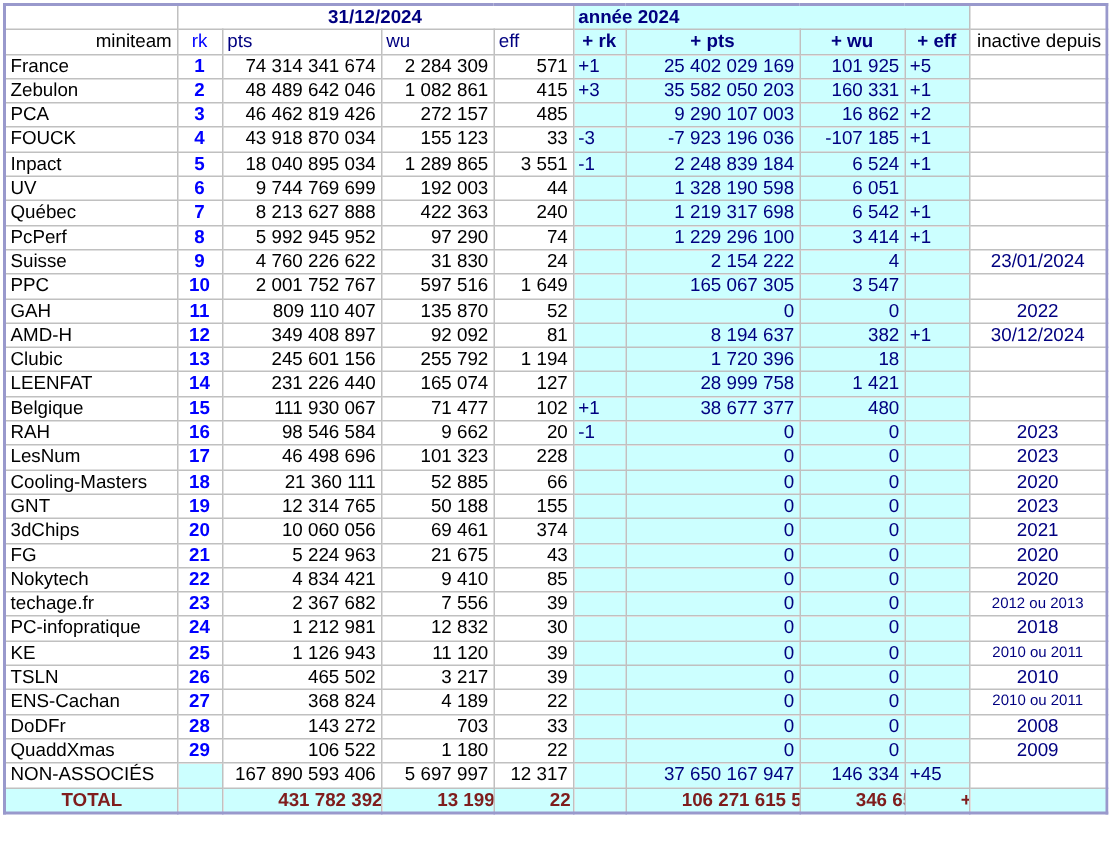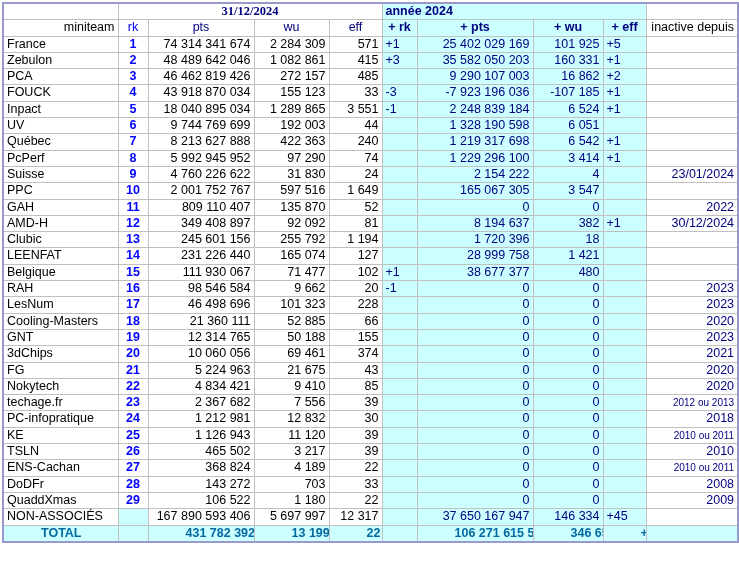--- a/index.html
+++ b/index.html
@@ -26,39 +26,39 @@
     border:1px solid var(--grid);
     height:15.3px;
     line-height:15.3px;
     padding:0 3px;
     overflow:hidden;
     white-space:nowrap;
     font-weight:normal;
   }
   
   .h-corner{background:#fff;}
-  .h-group-date{text-align:center;color:var(--navy);font-weight:bold;font-family:Liberation Serif, serif;}
+  .h-group-date{text-align:center;color:var(--navy);font-weight:bold;}
   .h-group-year{text-align:left;color:var(--navy);font-weight:bold;background:var(--highlight);}
   .h-miniteam{text-align:right;color:#000;}
   .h-rk{text-align:center;color:var(--rank-blue);font-weight:normal;}
-  .h-col{text-align:center;color:var(--navy);margin-left:47px;}
+  .h-col{text-align:left;color:var(--navy);margin-left:47px;}
   .h-dcol{text-align:center;color:var(--navy);background:var(--highlight);font-weight:bold;}
   .h-inactive{text-align:right;color:#000;}
   
   .c-team{text-align:left;color:#000;}
   .c-rk{text-align:center;color:var(--rank-blue);font-weight:bold;}
   .c-num{text-align:right;color:#000;}
   .c-drk{text-align:left;color:var(--navy);background:var(--highlight);}
   .c-dnum{text-align:right;color:var(--navy);background:var(--highlight);}
   .c-deff{text-align:left;color:var(--navy);background:var(--highlight);}
-  .c-inactive{text-align:right;color:var(--navy);}
+  .c-inactive{text-align:center;color:var(--navy);}
   .c-inactive.small{font-size:10px;}
   
   tr.non-associes td.c-rk{background:var(--highlight);}
-  tr.total td{background:var(--highlight);color:#0369a1;font-weight:bold;padding-left:37px;}
+  tr.total td{background:var(--highlight);color:#7f1d1d;font-weight:bold;padding-left:37px;}
 </style>
 </head>
 <body>
 
 <table>
   <colgroup>
     <col style="width:115px">
       <col style="width:30px">
       <col style="width:106px">
       <col style="width:75px">

